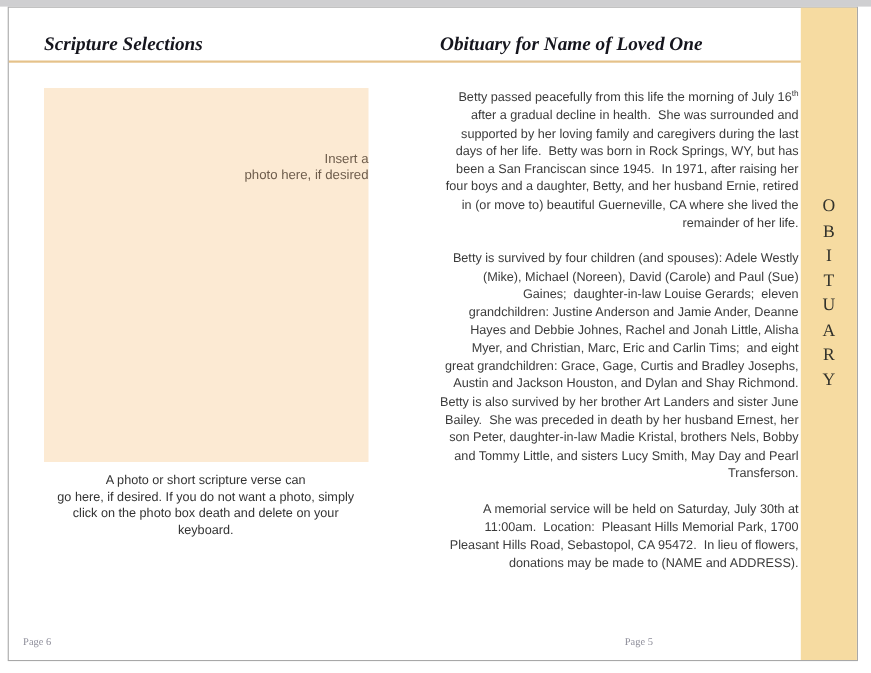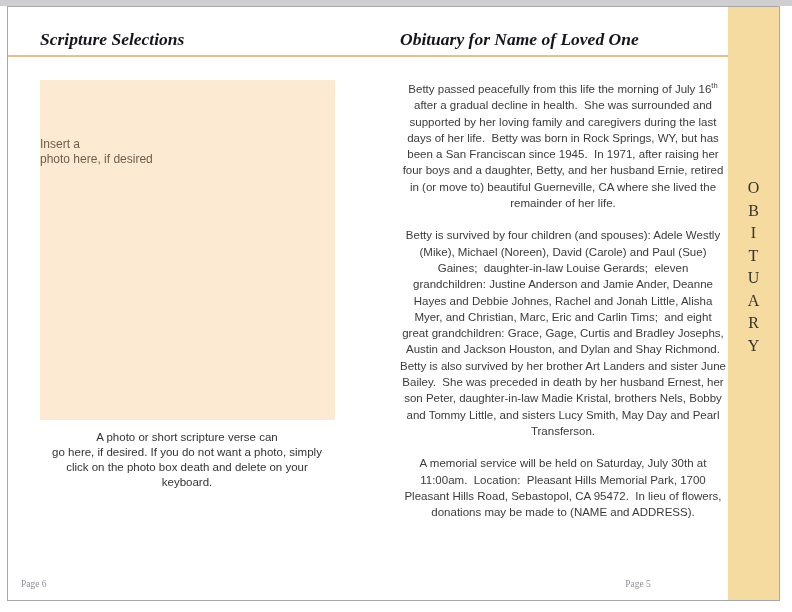--- a/index.html
+++ b/index.html
@@ -23,49 +23,49 @@
   .header-left{left:32px;width:295px;}
   .header-right{left:392px;width:330px;}
   .header-rule{
     position:absolute;left:0;top:48px;width:720px;height:2px;background:#e5c28a;
   }
   .photo-box{
     position:absolute;left:32px;top:73px;width:295px;height:340px;
     background:#fcead3;
   }
   .photo-placeholder{
-    padding-top:57px;text-align:left;color:#6e5d4c;
+    padding-top:57px;text-align:right;color:#6e5d4c;
     font-size:12px;line-height:15px;white-space:pre-line;
   }
   .left-note{
     position:absolute;left:6px;width:346px;text-align:center;
     font-size:11.5px;line-height:15px;color:#333333;white-space:pre-line;
   }
   .left-note-1{top:423px;}
   .left-note-2{top:496px;}
   .obituary-text{
     position:absolute;left:392px;top:74px;width:326px;
-    font-size:11.5px;line-height:16.3px;color:#3b3b3b;text-align:center;
+    font-size:11.5px;line-height:16.3px;color:#3b3b3b;text-align:right;
   }
   .obituary-text p{margin:0 0 16px 0;white-space:pre-wrap;}
   .obituary-text sup{font-size:7.5px;line-height:0;vertical-align:super;}
   .side-band{
     position:absolute;right:0;top:0;bottom:0;width:51px;background:#f6dba1;
   }
   .vertical-title{
     position:absolute;left:0;top:170px;width:51px;text-align:center;
     font-family:"Liberation Serif", serif;font-size:16px;line-height:22.5px;
     color:#33332c;white-space:pre-line;letter-spacing:0;
   }
   .page-number{
     position:absolute;top:572px;
     font-family:"Liberation Serif", serif;font-size:9.5px;color:#8e8e9a;
   }
   .page-number-left{left:13px;}
-  .page-number-right{left:560px;width:140px;text-align:center;}
+  .page-number-right{left:560px;width:140px;text-align:left;}
 </style>
 </head>
 <body>
 
 <div class="top-strip"></div>
 
 <div class="sheet">
 
   <div class="page-header header-left">Scripture Selections</div>
 

